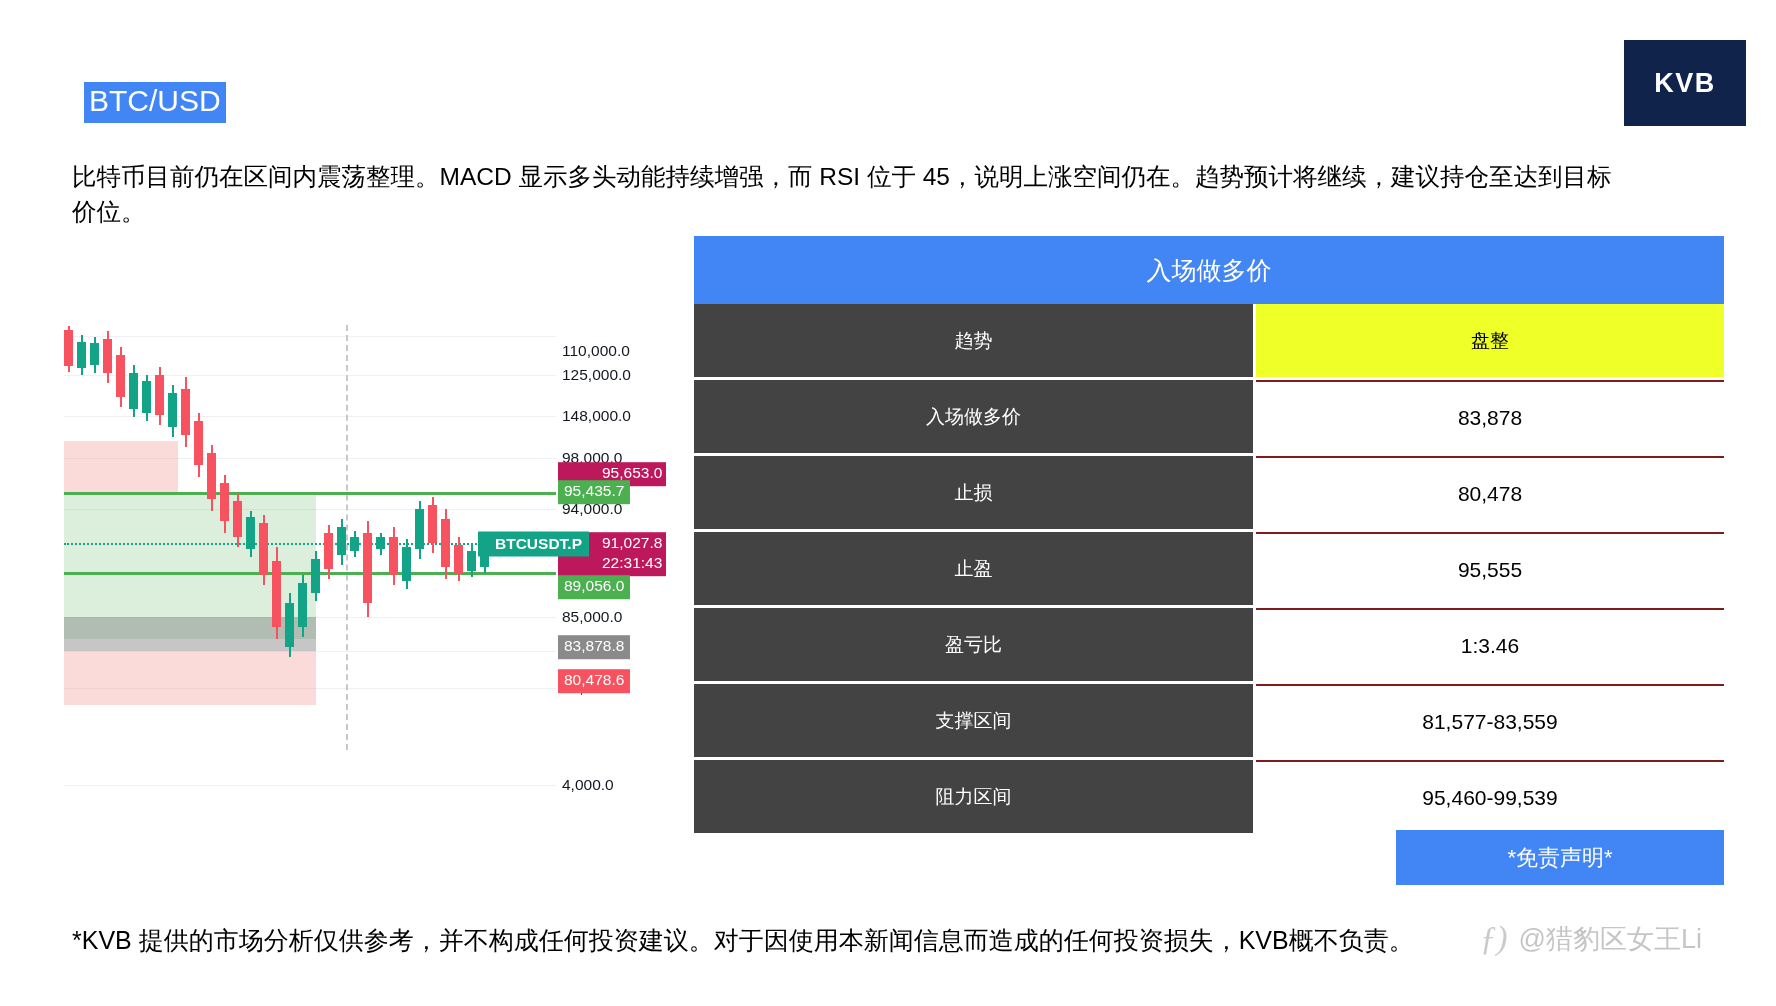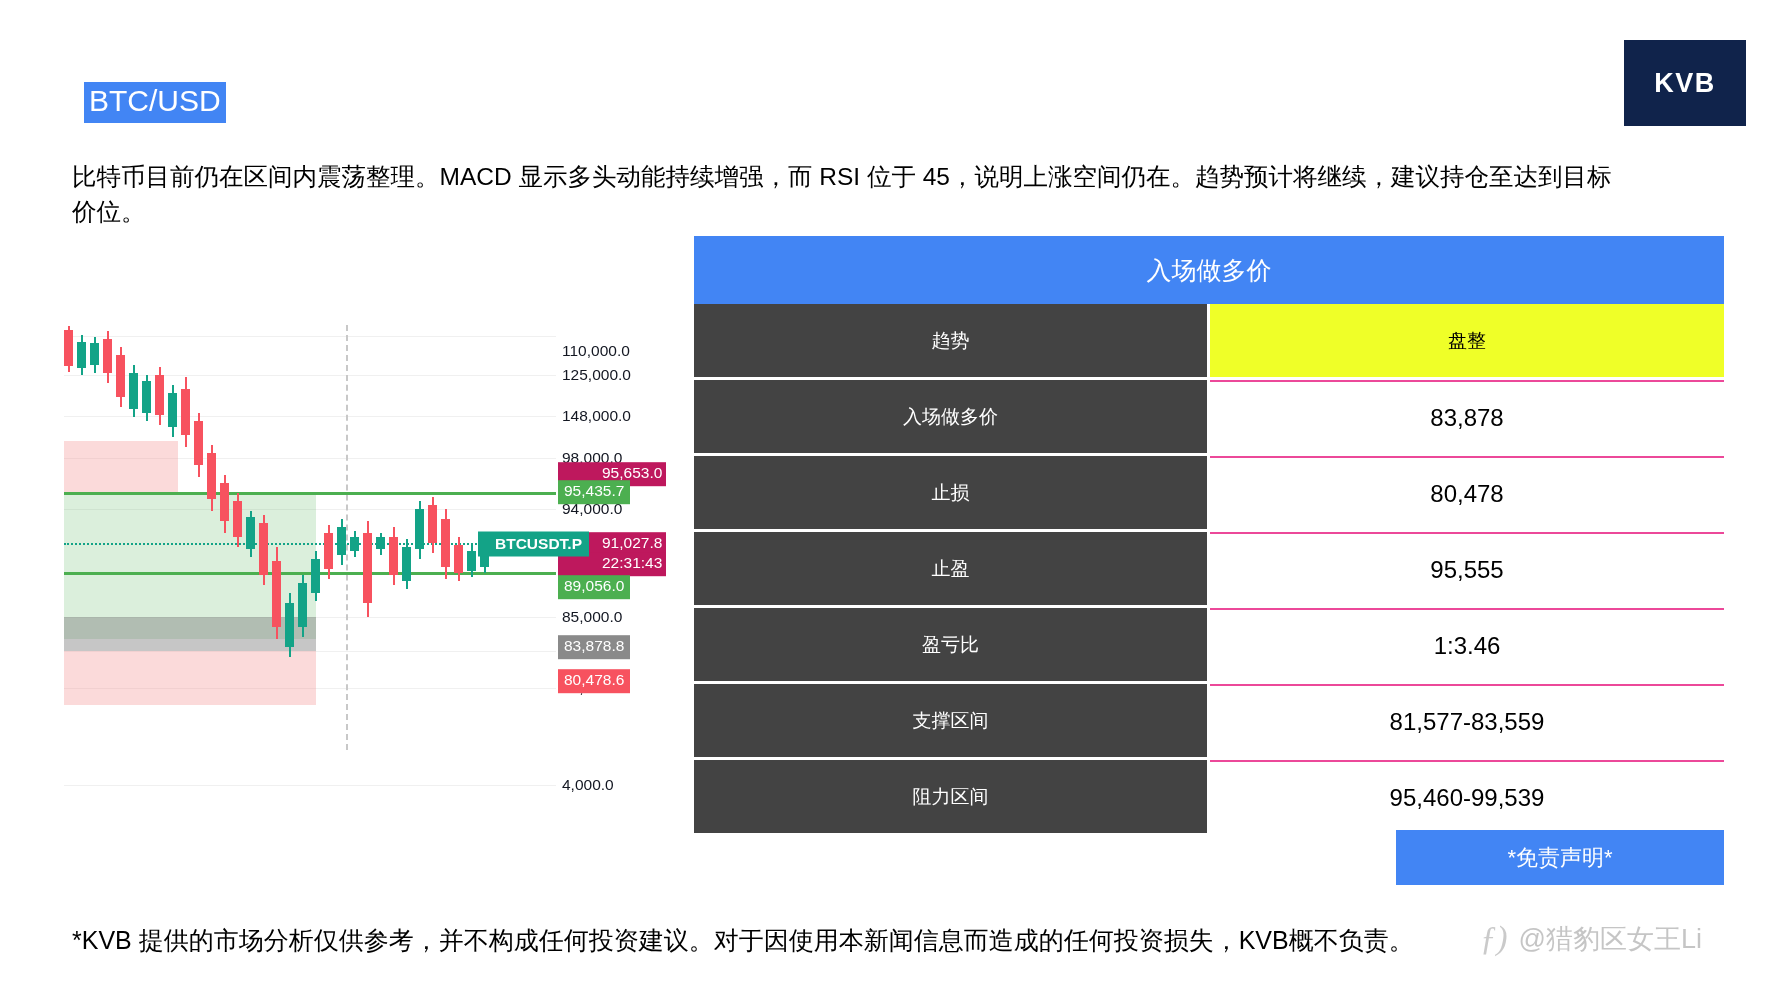--- a/index.html
+++ b/index.html
@@ -103,30 +103,30 @@
   }
   .tbl-head {
     background: #4285f4; color: #ffffff;
     height: 68px; display: flex; align-items: center; justify-content: center;
     font-size: 25px;
   }
   .tbl-row {
     display: flex; margin-top: 3px; height: 73px;
   }
   .tbl-row .c-label {
-    width: 513px; background: #434343; color: #ffffff;
+    width: 559px; background: #434343; color: #ffffff;
     display: flex; align-items: center; justify-content: center;
     font-size: 19px;
   }
   .tbl-row .c-value {
     flex: 1; margin-left: 3px;
     background: #ffffff; color: #000000;
-    border-top: 2px solid #ec4899;
+    border-top: 2px solid #7f1d1d;
     display: flex; align-items: center; justify-content: center;
-    font-size: 24px;
+    font-size: 21px;
   }
   .tbl-row.first .c-value {
     background: #efff28; border-top: none; color: #000000; font-size: 19px;
   }
   .tbl-row.first { margin-top: 0; }
 
   
   .disc-btn {
     position: absolute; left: 1396px; top: 830px;
     width: 328px; height: 55px;

